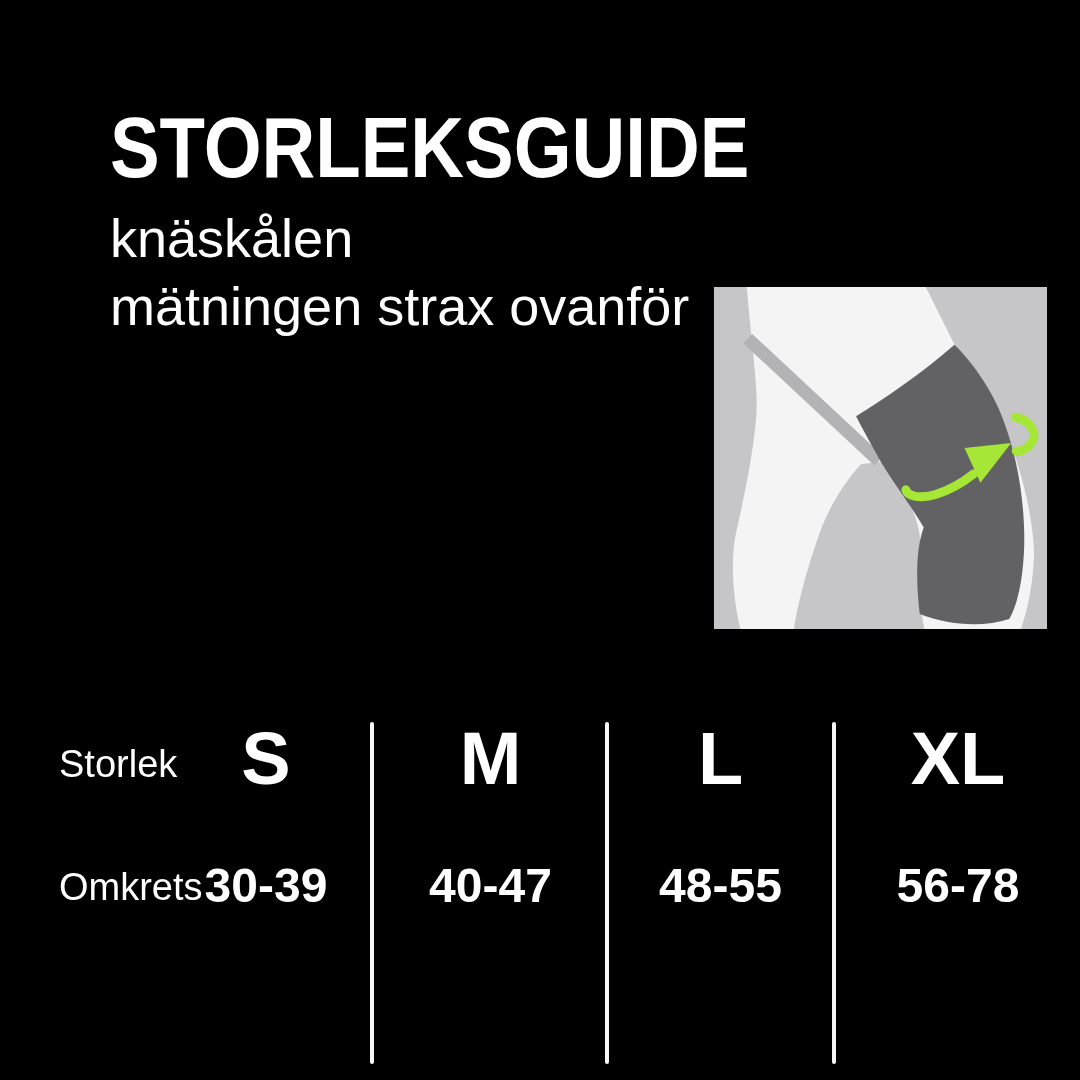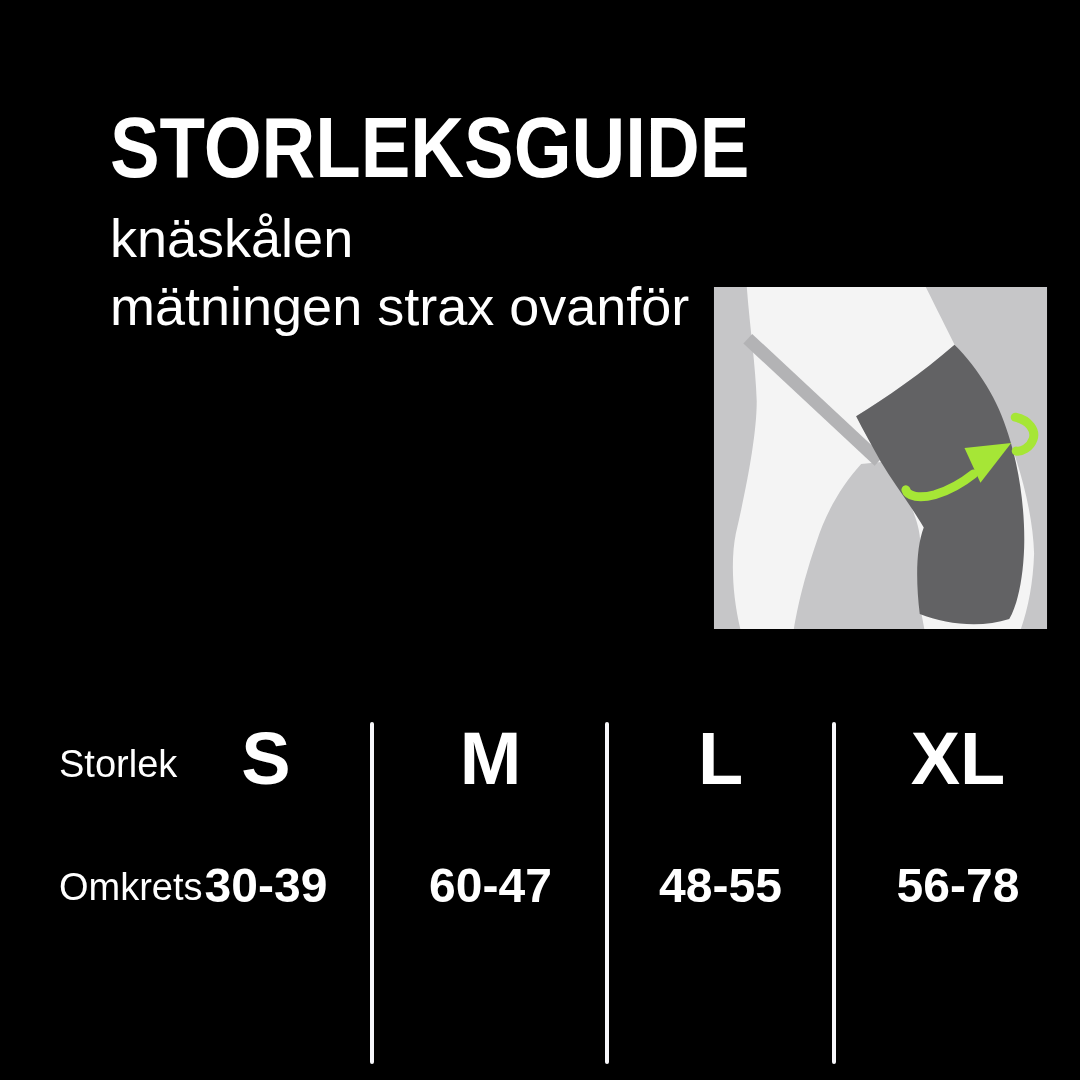--- a/index.html
+++ b/index.html
@@ -96,21 +96,21 @@
     <div>Omkrets</div>
   </div>
 
   <div class="col c1">
     <div class="size-letter">S</div>
     <div class="size-range">30-39</div>
   </div>
 
   <div class="col c2">
     <div class="size-letter">M</div>
-    <div class="size-range">60-47</div>
+    <div class="size-range">40-47</div>
   </div>
 
   <div class="col c3">
     <div class="size-letter">L</div>
     <div class="size-range">48-55</div>
   </div>
 
   <div class="col c4">
     <div class="size-letter">XL</div>
     <div class="size-range">56-78</div>

